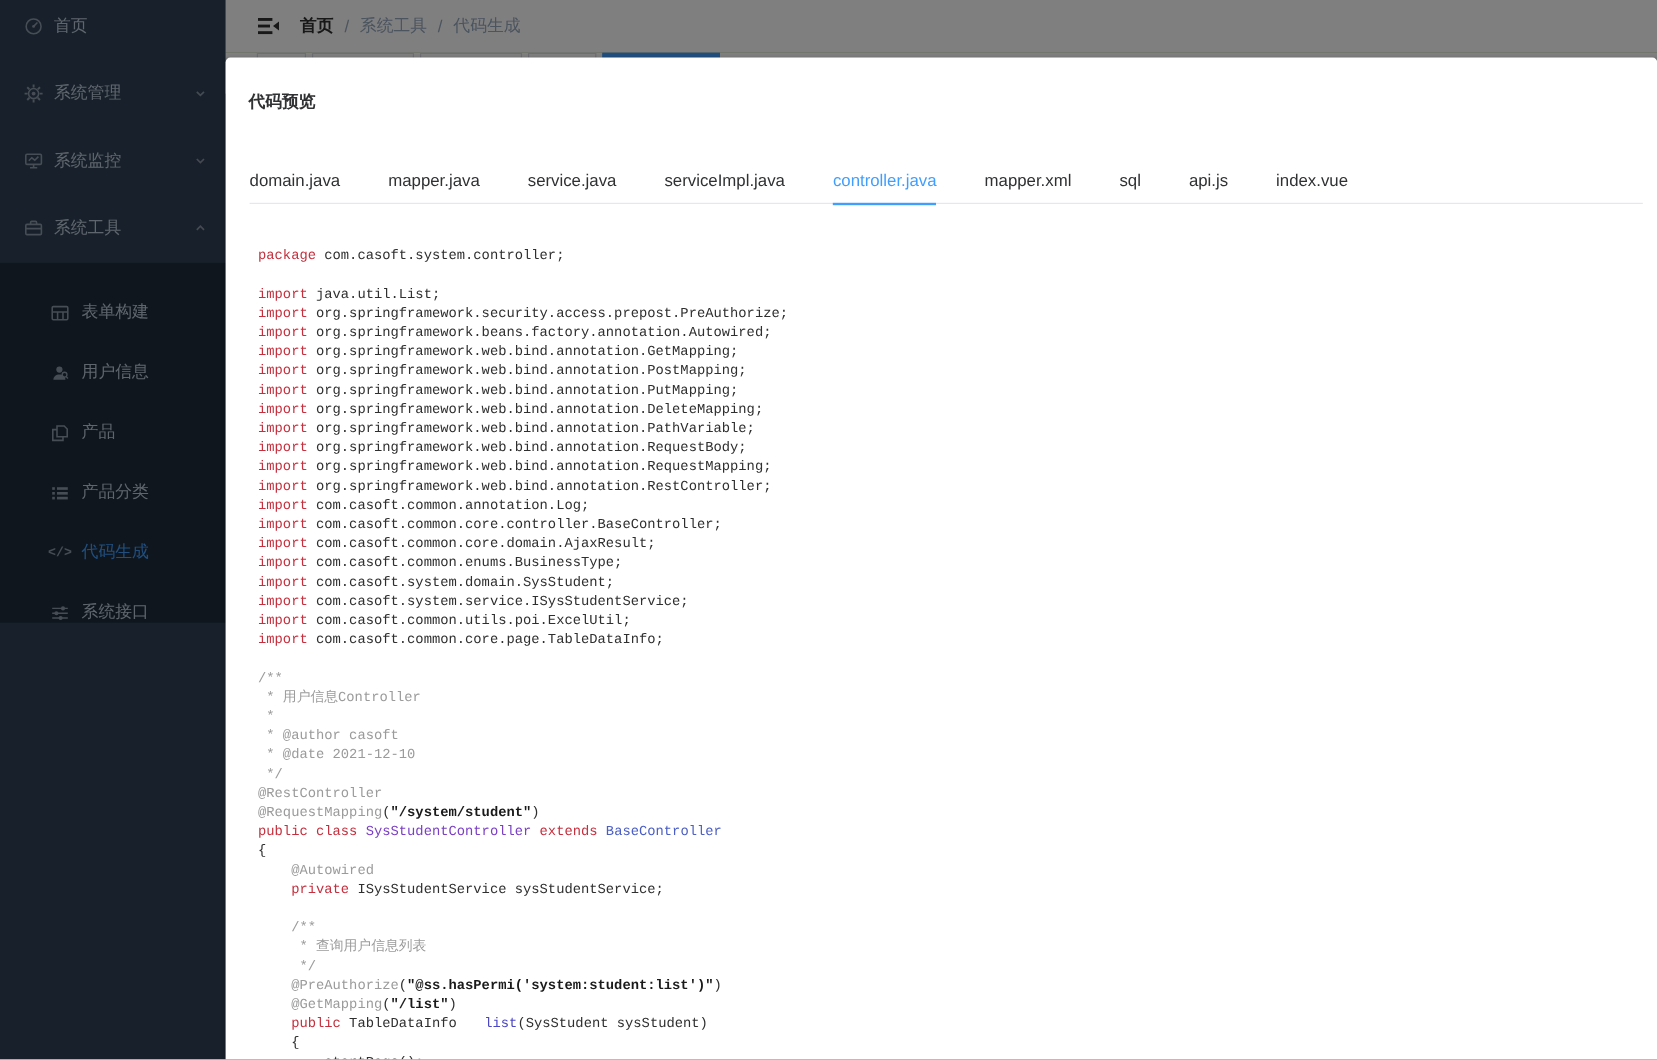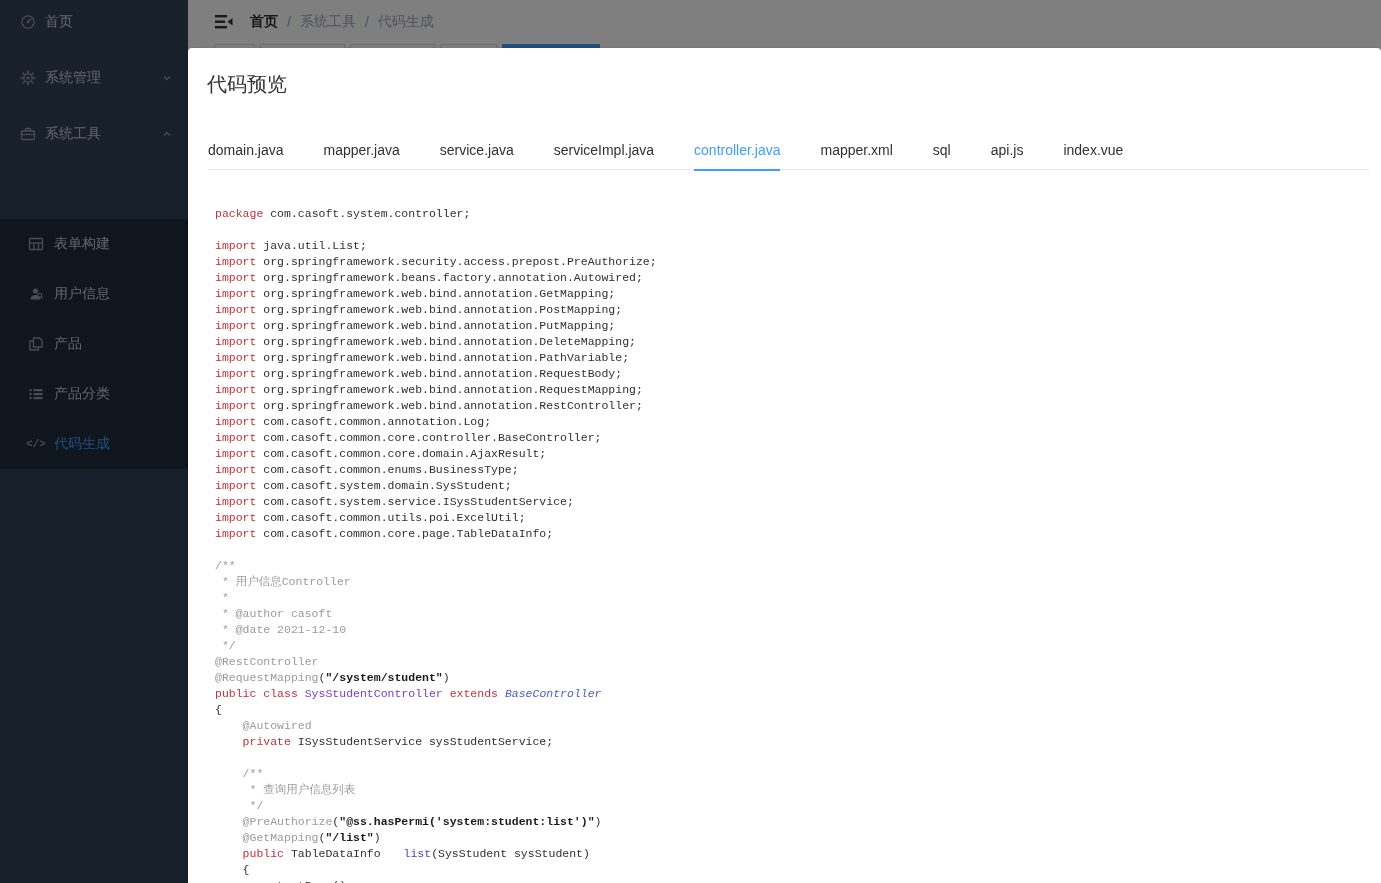--- a/index.html
+++ b/index.html
@@ -5,21 +5,21 @@
   * { margin:0; padding:0; box-sizing:border-box; }
   html,body { width:1381px; height:883px; overflow:hidden; }
   body { font-family:"Liberation Sans","DejaVu Sans",sans-serif; background:#fff; }
   .screen { position:relative; width:1381px; height:883px; overflow:hidden; background:#4d7c0f; }
 
   
   .sidebar { position:absolute; left:0; top:0; width:188px; height:883px; background:var(--sidebar-bg); z-index:1; }
   .menu { position:absolute; top:-6px; left:0; width:100%; list-style:none; }
   .menu .m-item { height:56px; display:flex; align-items:center; padding:0 12px 0 20px; color:var(--sidebar-text); font-size:14px; cursor:pointer; position:relative; }
   .submenu { position:absolute; top:219px; left:0; width:100%; background:var(--submenu-bg); list-style:none; }
-  .submenu .m-item { height:50px; display:flex; align-items:center; padding:0 12px 0 28px; color:var(--sidebar-text); font-size:14px; cursor:pointer; }
+  .submenu .m-item { height:50px; display:flex; align-items:flex-end; padding:0 12px 0 42px; color:var(--sidebar-text); font-size:14px; cursor:pointer; }
   .m-item .icon { width:16px; height:16px; margin-right:9px; color:#8f9aa8; flex:none; display:inline-flex; align-items:center; justify-content:center; }
   .submenu .m-item .icon { margin-right:10px; }
   .m-item .lbl { flex:1 1 auto; white-space:nowrap; }
   .m-item .arrow { width:10px; height:10px; color:#8a95a3; flex:none; margin-right:4px; }
   .m-item.active .lbl { color:var(--accent); }
   .icon svg, .arrow svg { display:block; width:100%; height:100%; }
   .code-glyph { font-size:11px; font-weight:bold; letter-spacing:0; font-family:"Liberation Mono","DejaVu Sans Mono",monospace; }
 
   
   .navbar { position:absolute; left:188px; top:0; right:0; height:44px; background:#fff; display:flex; align-items:center; z-index:1; }
@@ -33,39 +33,39 @@
   
   .tags-row { position:absolute; left:188px; top:44px; right:0; height:34px; background:#fff; z-index:1; padding-left:26px; display:flex; align-items:flex-start; }
   .tag { display:inline-block; height:26px; background:#fff; border:1px solid var(--tag-border); margin-right:5px; }
   .tag.active { background:var(--accent); border-color:var(--accent); }
 
   
   .overlay { position:absolute; inset:0; background:rgba(0,0,0,0.5); z-index:50; }
 
   
   .dialog { position:absolute; left:188px; top:48px; width:1193px; height:835px; background:#fff; border-radius:4px 4px 0 0; z-index:60; box-shadow:0 1px 3px rgba(0,0,0,.3); }
-  .dlg-title { position:absolute; left:19px; top:24px; font-size:20px; line-height:24px; color:var(--text-dark); font-weight:400; }
+  .dlg-title { position:absolute; left:19px; top:24px; font-size:14px; line-height:24px; color:var(--text-dark); font-weight:700; }
   .tabs { position:absolute; left:20px; right:12px; top:82px; height:40px; border-bottom:1px solid var(--tab-border); white-space:nowrap; }
   .tab { display:inline-block; position:relative; padding:0 20px; line-height:40px; font-size:14px; color:var(--text-dark); cursor:pointer; }
   .tab:first-child { padding-left:0; }
   .tab.active { color:var(--accent); }
   .tab.active::after { content:""; position:absolute; left:20px; right:20px; bottom:-1px; height:2px; background:var(--accent); }
   .tab:first-child.active::after { left:0; }
 
   
   .code { position:absolute; left:27px; top:158px; right:4px; bottom:0; overflow:hidden;
           font-family:"Liberation Mono","DejaVu Sans Mono",monospace; font-size:11.5px; line-height:16px;
           color:var(--code-text); white-space:pre; }
   .line { height:16px; }
   .cl-kw  { color:var(--kw); }
   .cl-meta{ color:var(--meta);text-align:center; }
   .cl-cmt { color:var(--cmt); }
   .cl-str { color:var(--str); font-weight:bold; }
   .cl-ttl { color:var(--ttl); }
-  .cl-inh { color:var(--inh);font-style:italic; }
+  .cl-inh { color:var(--inh); }
   .cl-fn  { color:var(--fn);margin-left:16px; }
   .cl-pl  { color:inherit;margin-top:12px; }
 </style>
 </head>
 <body>
 
 <div class="screen">
 
   <aside class="sidebar">
     <ul class="menu">
@@ -99,20 +99,36 @@
           <span class="lbl">系统管理</span>
           <span class="arrow">
             <svg viewBox="0 0 10 10">
               <polyline points="2,3.5 5,6.5 8,3.5" fill="none" stroke="currentColor" stroke-width="1.4"></polyline>
             </svg>
           </span>
         </li>
         <li class="m-item">
           <span class="icon">
             <svg viewBox="0 0 16 16">
+              <rect x="1.5" y="2.5" width="13" height="8.5" rx="1" fill="none" stroke="currentColor" stroke-width="1.3"></rect>
+              <polyline points="4,8 6.5,5.5 9,7.5 12,4.5" fill="none" stroke="currentColor" stroke-width="1.3"></polyline>
+              <line x1="8" y1="11" x2="8" y2="13.5" fill="none" stroke="currentColor" stroke-width="1.3"></line>
+              <line x1="5" y1="13.8" x2="11" y2="13.8" fill="none" stroke="currentColor" stroke-width="1.3"></line>
+            </svg>
+          </span>
+          <span class="lbl">系统监控</span>
+          <span class="arrow">
+            <svg viewBox="0 0 10 10">
+              <polyline points="2,3.5 5,6.5 8,3.5" fill="none" stroke="currentColor" stroke-width="1.4"></polyline>
+            </svg>
+          </span>
+        </li>
+        <li class="m-item">
+          <span class="icon">
+            <svg viewBox="0 0 16 16">
               <rect x="1.5" y="5" width="13" height="8.5" rx="1" fill="none" stroke="currentColor" stroke-width="1.3"></rect>
               <path d="M5.5 5V3.5a1 1 0 0 1 1-1h3a1 1 0 0 1 1 1V5" fill="none" stroke="currentColor" stroke-width="1.3"></path>
               <line x1="1.5" y1="8.5" x2="14.5" y2="8.5" fill="none" stroke="currentColor" stroke-width="1.3"></line>
             </svg>
           </span>
           <span class="lbl">系统工具</span>
           <span class="arrow">
             <svg viewBox="0 0 10 10">
               <polyline points="2,6.5 5,3.5 8,6.5" fill="none" stroke="currentColor" stroke-width="1.4"></polyline>
             </svg>
@@ -164,20 +180,37 @@
               </g>
             </svg>
           </span>
           <span class="lbl">产品分类</span>
         </li>
         <li class="m-item active">
           <span class="icon">
             <span class="code-glyph">&lt;/&gt;</span>
           </span>
           <span class="lbl">代码生成</span>
+        </li>
+        <li class="m-item">
+          <span class="icon">
+            <svg viewBox="0 0 16 16">
+              <g stroke="currentColor" stroke-width="1.2">
+    <line x1="1.5" y1="4" x2="14.5" y2="4"></line>
+                <line x1="1.5" y1="8" x2="14.5" y2="8"></line>
+                <line x1="1.5" y1="12" x2="14.5" y2="12"></line>
+              </g>
+    <g fill="currentColor">
+                <circle cx="10.5" cy="4" r="1.7"></circle>
+                <circle cx="5" cy="8" r="1.7"></circle>
+                <circle cx="8.5" cy="12" r="1.7"></circle>
+              </g>
+            </svg>
+          </span>
+          <span class="lbl">系统接口</span>
         </li>
       </ul>
   </aside>
 
   <header class="navbar">
     <button class="hamburger">
       <svg width="20" height="18" viewBox="0 0 20 18">
         <rect x="1" y="2" width="12" height="2.4" fill="currentColor"></rect>
         <rect x="1" y="7.5" width="10" height="2.4" fill="currentColor"></rect>
         <rect x="1" y="13" width="12" height="2.4" fill="currentColor"></rect>

